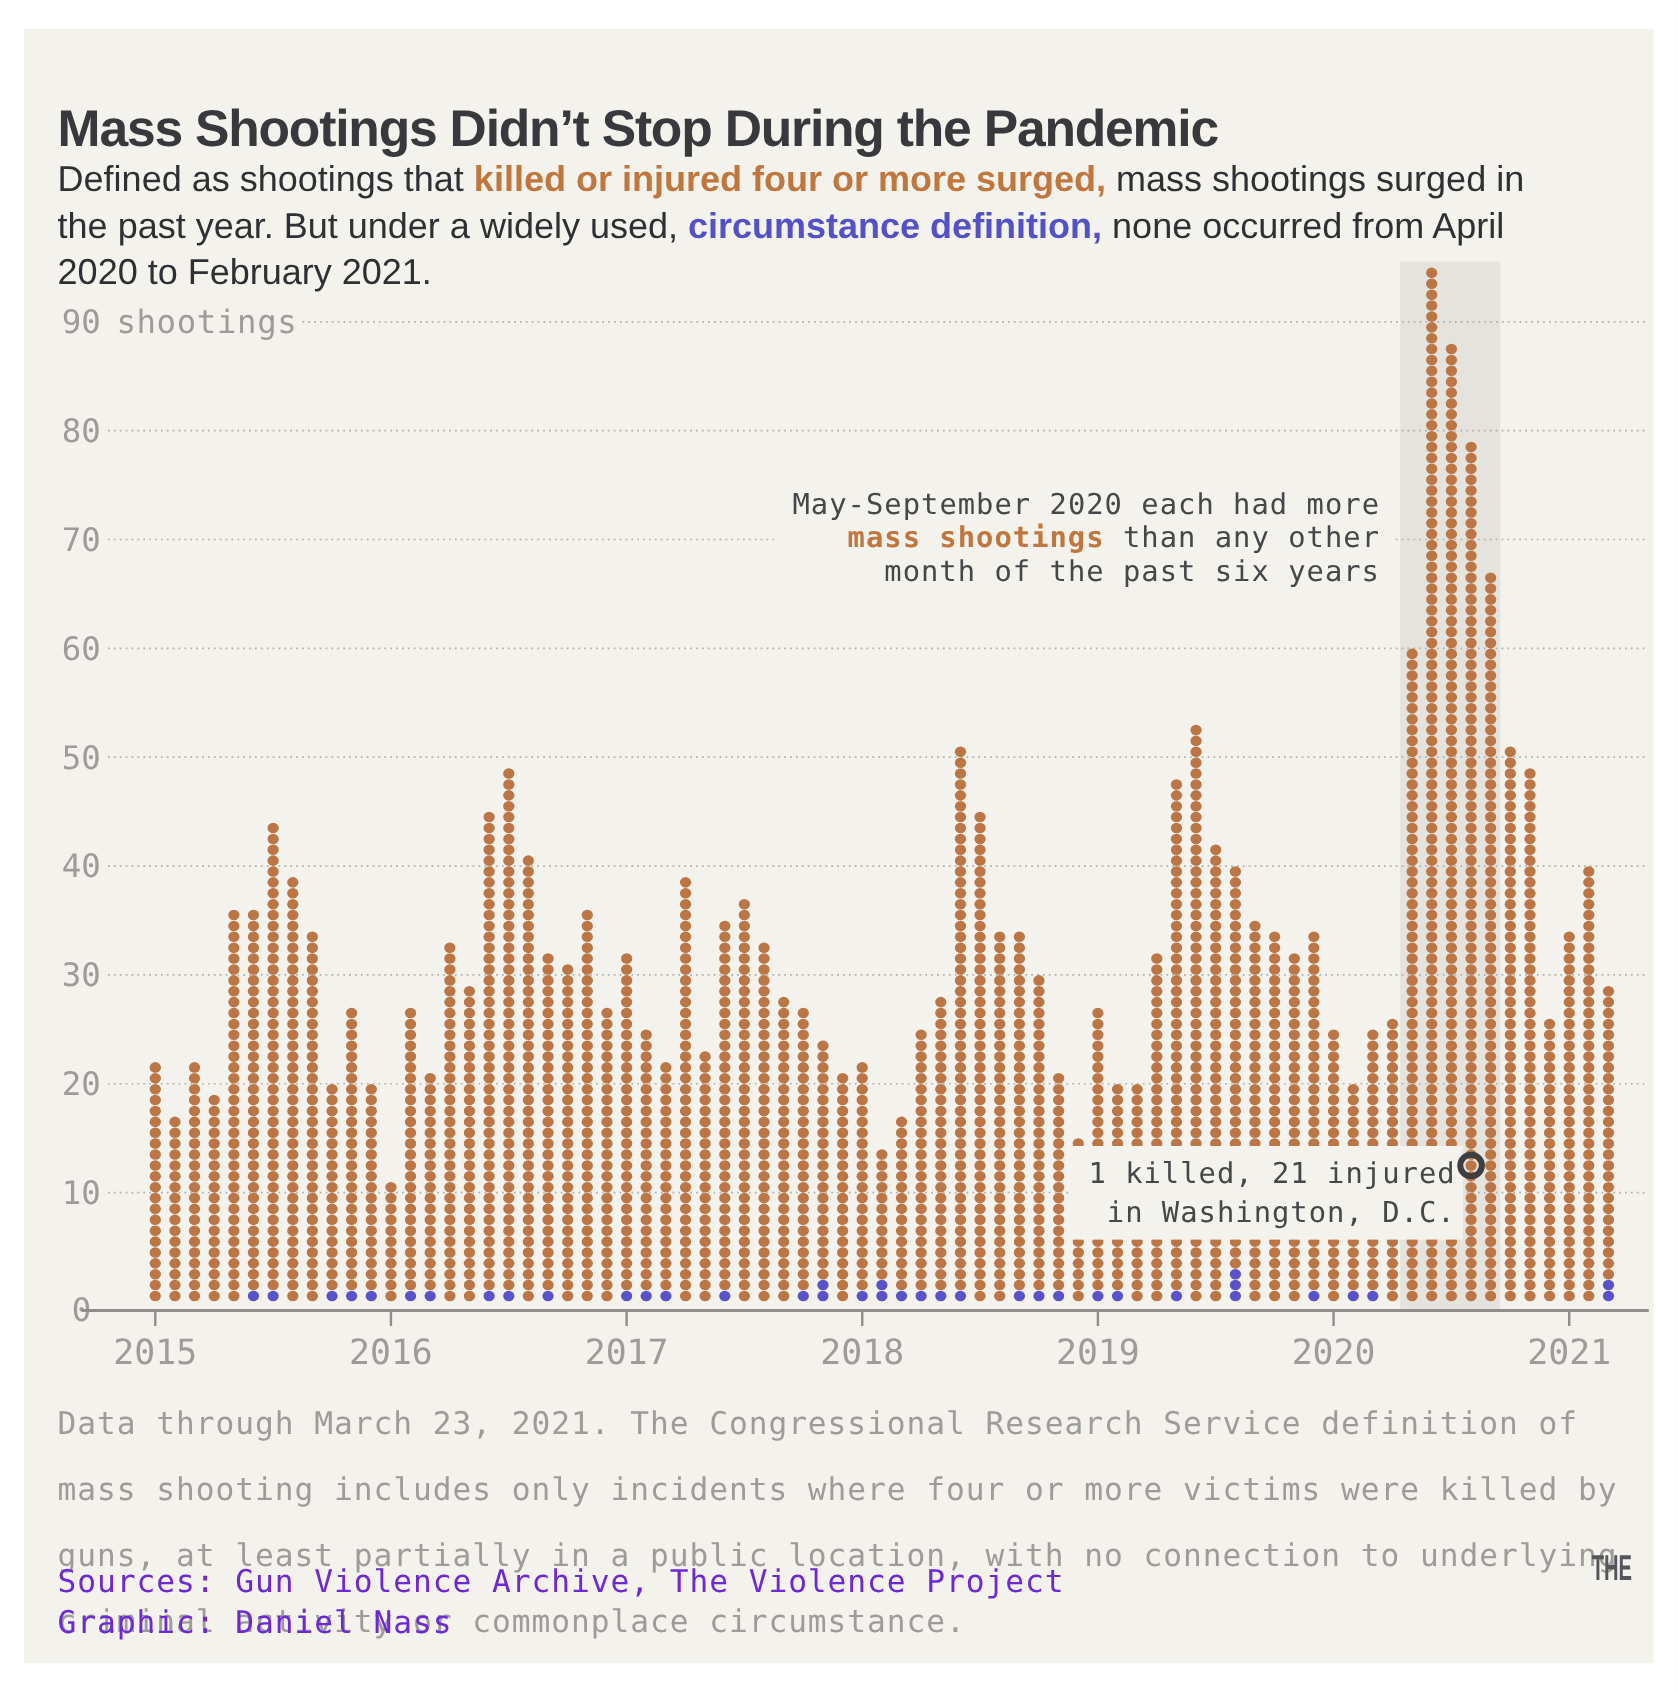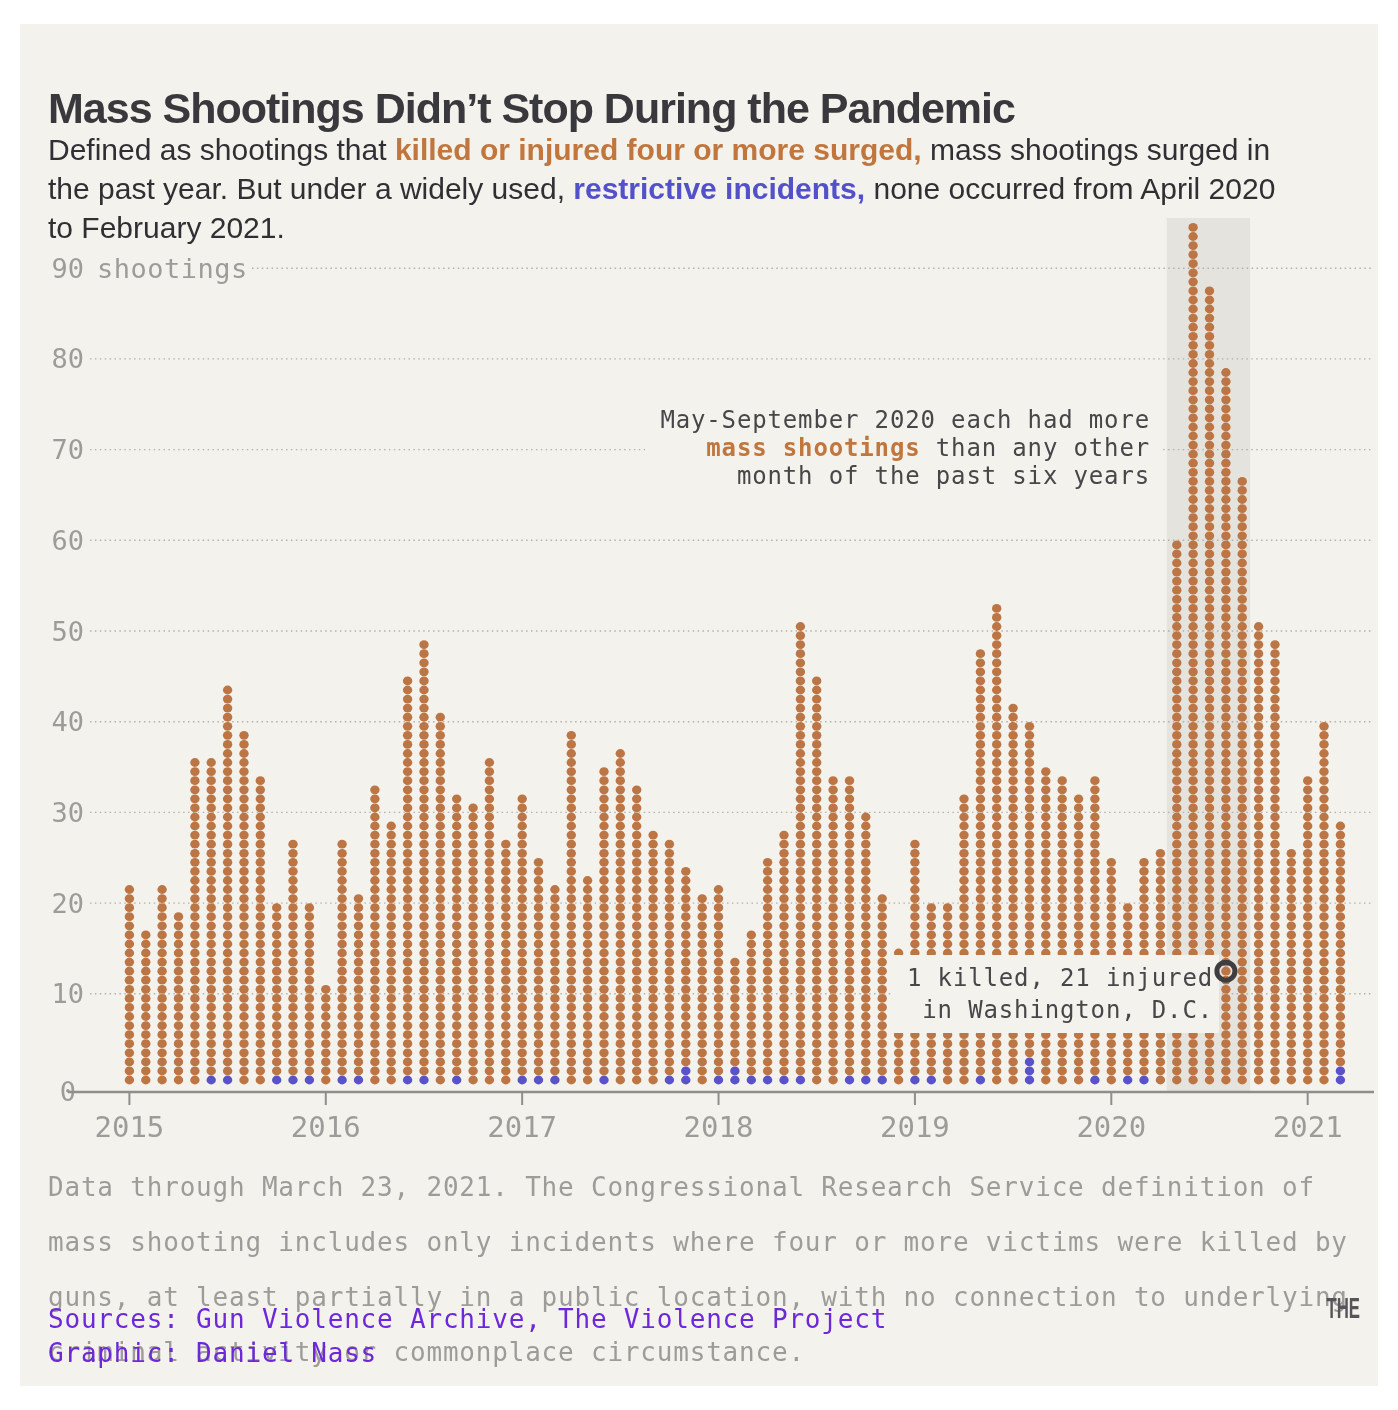--- a/index.html
+++ b/index.html
@@ -24,21 +24,21 @@
   .logo .trace{display:inline-block;font-weight:700;font-size:70px;transform:scaleX(0.56);
                transform-origin:right center;margin-top:2px;letter-spacing:-1px;}
 </style>
 </head>
 <body>
 
 <div class="card"></div>
 
 <h1 class="title">Mass Shootings Didn’t Stop During the Pandemic</h1>
 
-<p class="subtitle"><span>Defined as shootings that </span><b class="orange">killed or injured four or more surged,</b><span> mass shootings surged in the past year. But under a widely used, </span><b class="blue">restrictive incidents,</b><span> none occurred from April 2020 to February 2021.</span></p>
+<p class="subtitle"><span>Defined as shootings that </span><b class="orange">killed or injured four or more surged,</b><span> mass shootings surged in the past year. But under a widely used, </span><b class="blue">circumstance definition,</b><span> none occurred from April 2020 to February 2021.</span></p>
 
 <svg class="chart-svg" width="1398" height="1410" viewBox="0 0 1398 1410">
     <rect x="1166.76" y="218" width="83.46000000000004" height="874" fill="#e5e3de"></rect>
     <line x1="90" y1="993.8" x2="1372" y2="993.8" stroke="#b3b1ac" stroke-width="1.4" stroke-dasharray="1.5 3.4"></line>
     <line x1="90" y1="903.1" x2="1372" y2="903.1" stroke="#b3b1ac" stroke-width="1.4" stroke-dasharray="1.5 3.4"></line>
     <line x1="90" y1="812.4" x2="1372" y2="812.4" stroke="#b3b1ac" stroke-width="1.4" stroke-dasharray="1.5 3.4"></line>
     <line x1="90" y1="721.7" x2="1372" y2="721.7" stroke="#b3b1ac" stroke-width="1.4" stroke-dasharray="1.5 3.4"></line>
     <line x1="90" y1="631" x2="1372" y2="631" stroke="#b3b1ac" stroke-width="1.4" stroke-dasharray="1.5 3.4"></line>
     <line x1="90" y1="540.3" x2="1372" y2="540.3" stroke="#b3b1ac" stroke-width="1.4" stroke-dasharray="1.5 3.4"></line>
     <line x1="90" y1="449.6" x2="1372" y2="449.6" stroke="#b3b1ac" stroke-width="1.4" stroke-dasharray="1.5 3.4"></line>

